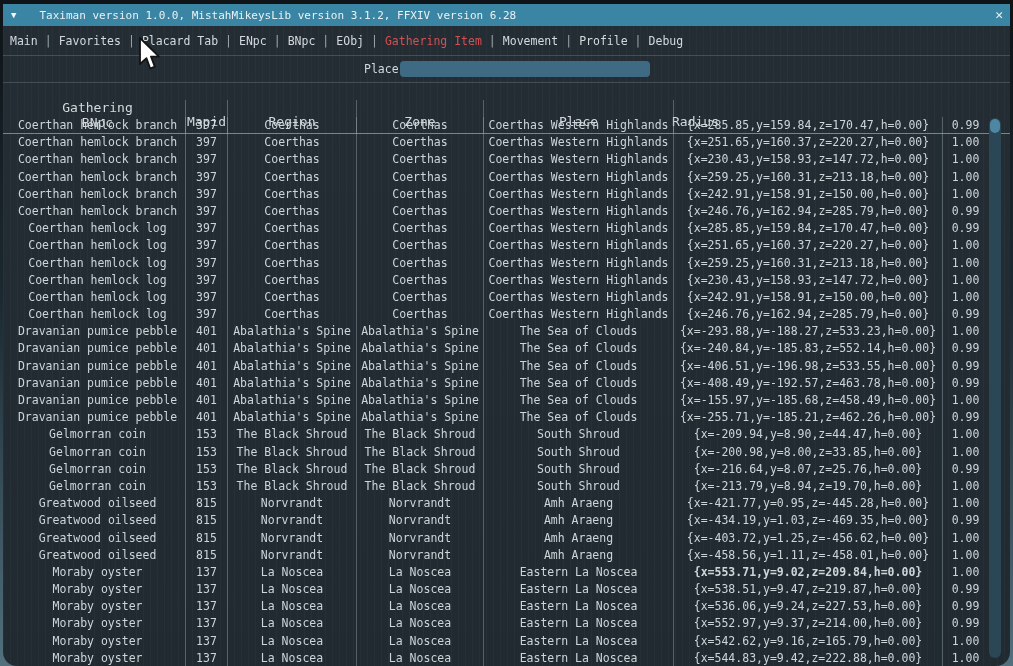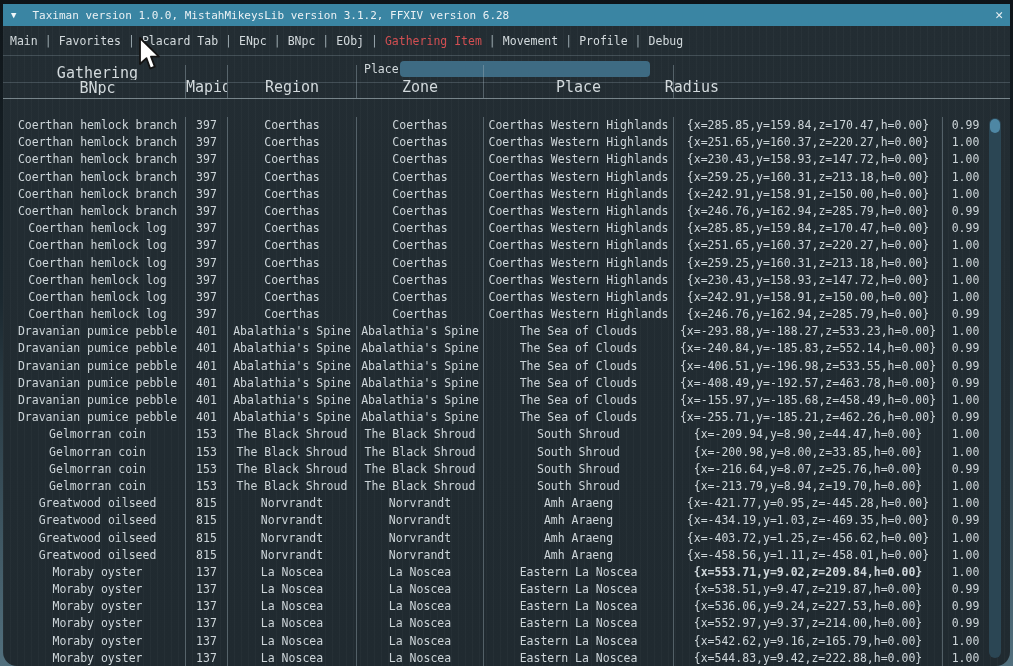--- a/index.html
+++ b/index.html
@@ -19,21 +19,21 @@
     color:var(--text);
   }
 
   .titlebar{
     position:absolute;left:0;top:0;width:100%;height:22px;
     background:var(--titlebar);
     display:flex;align-items:center;
     font-size:11px;color:#eaf1f4;
   }
   .collapse{margin-left:8px;font-size:9px;line-height:22px;color:#f2f7f9;}
-  .title{margin-left:16px;letter-spacing:0;white-space:nowrap;}
+  .title{margin-left:23px;letter-spacing:0;white-space:nowrap;}
   .close{position:absolute;right:7px;top:0;height:22px;line-height:22px;font-size:13px;color:#e8eff2;}
 
   .menubar{
     position:absolute;left:0;top:22px;width:100%;height:30px;
     line-height:30px;padding-left:7px;box-sizing:border-box;
     font-size:11.5px;white-space:nowrap;
     border-bottom:1px solid rgba(150,170,180,0.28);
   }
   .menu-item{color:var(--text);cursor:default;}
   .menu-item.active{color:var(--accent-red);}
@@ -46,24 +46,24 @@
   .findlabel{
     position:absolute;left:361px;top:0;height:25px;line-height:25px;font-size:11.5px;color:var(--text);
   }
   .findinput{
     position:absolute;left:397px;top:4px;width:250px;height:16px;
     background:var(--find-input-bg);border:none;outline:none;border-radius:4px;
     color:#e6edf0;font-family:inherit;font-size:11.5px;padding:0 5px;box-sizing:border-box;
   }
 
   .theader{
-    position:absolute;left:0;top:61px;width:100%;height:34px;
+    position:absolute;left:0;top:96px;width:100%;height:34px;
     display:flex;padding-left:7px;box-sizing:border-box;
     border-bottom:1px solid rgba(190,205,212,0.55);
-    font-size:15px;
+    font-size:13px;
   }
   .hcell{
     display:flex;flex-direction:column;justify-content:flex-end;
     padding-bottom:3px;box-sizing:border-box;text-align:center;
     border-right:1px solid rgba(160,178,188,0.40);
   }
   .hcell:last-child{border-right:none;}
   .hline{height:16px;line-height:16px;white-space:nowrap;overflow:hidden;}
 
   .tbody{

